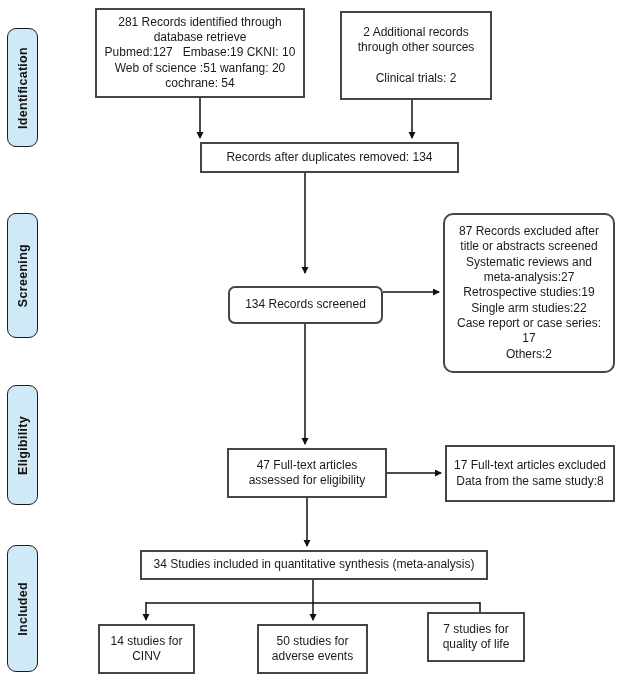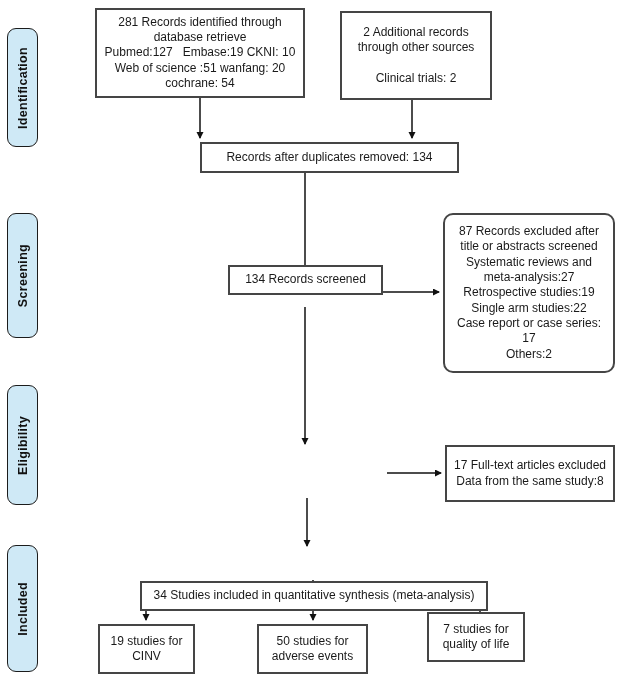--- a/index.html
+++ b/index.html
@@ -101,39 +101,41 @@
 Web of science :51 wanfang: 20
 cochrane: 54</div>
 
   <div class="node" style="left:340px; top:11px;   width:152px; height:89px;">2 Additional records
 through other sources
 
 Clinical trials: 2</div>
 
   <div class="node" style="left:176px; top:142px; width:259px; height:31px;margin-left:24px;">Records after duplicates removed: 134</div>
 
-  <div class="node" style="left:228px; top:265px; width:155px; height:30px;">134 Records screened</div>
+  <div class="node" style="left:228px; top:286px; width:155px; height:38px;border-radius:7px;">134 Records screened</div>
 
   <div class="node" style="left:443px; top:213px; width:172px; height:160px;border-radius:10px;">87 Records excluded after
 title or abstracts screened
 Systematic reviews and
 meta-analysis:27
 Retrospective studies:19
 Single arm studies:22
 Case report or case series:
 17
 Others:2</div>
 
+  <div class="node" style="left:227px; top:448px; width:160px; height:50px;">47 Full-text articles
+assessed for eligibility</div>
 
   <div class="node" style="left:445px; top:445px; width:170px; height:57px;">17 Full-text articles excluded
 Data from the same study:8</div>
 
-  <div class="node" style="left:140px; top:550px; width:348px; height:30px;margin-top:31px;">34 Studies included in quantitative synthesis (meta-analysis)</div>
+  <div class="node" style="left:140px; top:550px; width:348px; height:30px;">34 Studies included in quantitative synthesis (meta-analysis)</div>
 
-  <div class="node" style="left:98px;  top:624px; width:97px;  height:50px;">19 studies for
+  <div class="node" style="left:98px;  top:624px; width:97px;  height:50px;">14 studies for
 CINV</div>
 
   <div class="node" style="left:257px; top:624px; width:111px; height:50px;">50 studies for
 adverse events</div>
 
   <div class="node" style="left:427px; top:612px; width:98px; height:50px;">7 studies for
 quality of life</div>
 
 </div>
 

